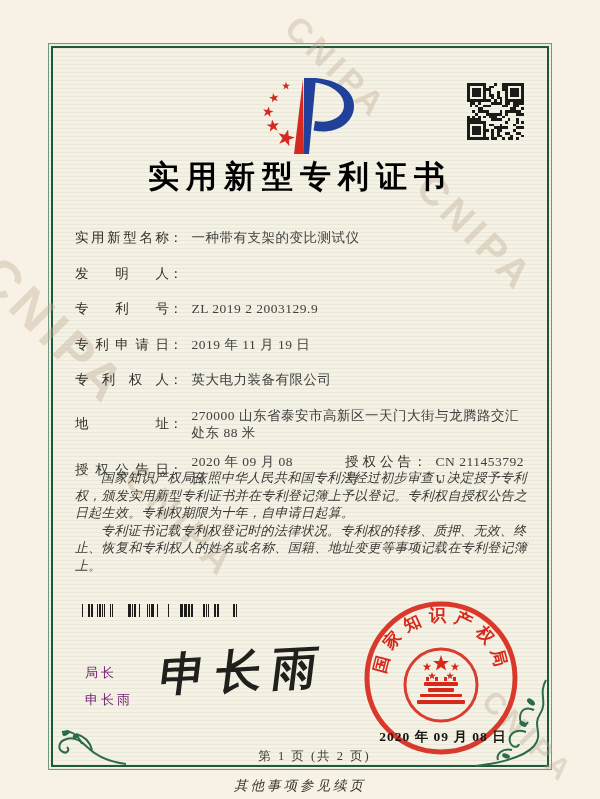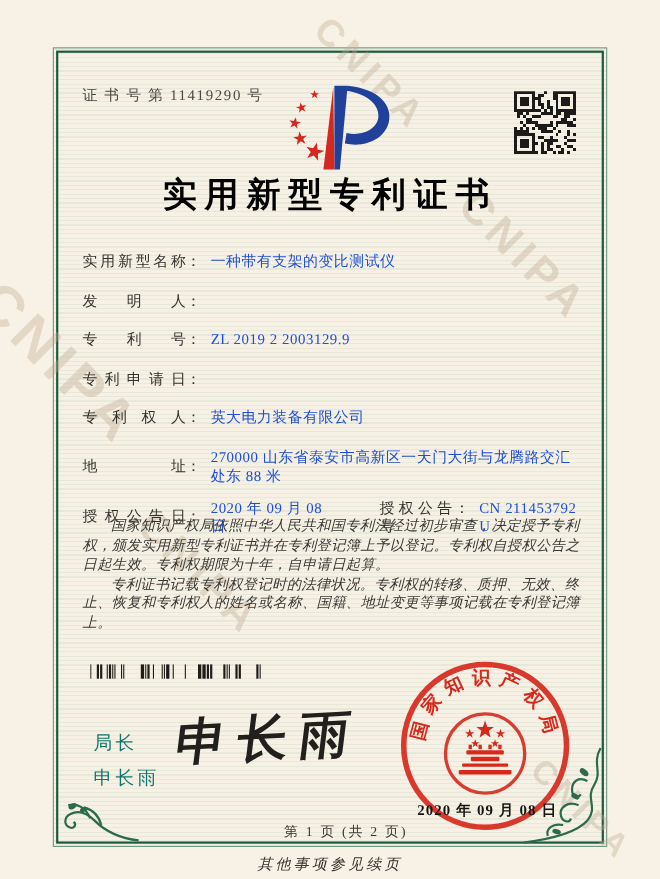--- a/index.html
+++ b/index.html
@@ -40,35 +40,35 @@
     font-size:31px;font-weight:600;letter-spacing:7px;color:#000000;z-index:2;
   }
   
   .fields{position:absolute;left:75px;top:229px;width:457px;z-index:2;font-size:13.5px;}
   .frow{margin-bottom:18.5px;display:flex;align-items:center;line-height:17px;}
   .flabel{
     display:inline-block;width:94px;text-align:justify;text-align-last:justify;
     color:#33312d;flex:0 0 94px;letter-spacing:0;
   }
   .fcolon{color:#33312d;margin-right:9px;}
-  .fvalue{color:#1d4ed8;letter-spacing:.5px;}
+  .fvalue{color:#404040;letter-spacing:.5px;}
   .addr .fvalue{width:345px;}
   .grantrow{display:flex;}
   .gpair2{margin-left:38px;display:flex;}
   .gpair2 .flabel{width:68px;flex:0 0 68px;}
   
   .paras{
     position:absolute;left:75px;top:469px;width:458px;z-index:2;
     font-size:13px;line-height:17.6px;color:#3a3835;font-style:italic;
   }
   .paras p{margin:0;text-indent:2em;letter-spacing:.3px;}
   
   .barcode{position:absolute;left:82px;top:603px;z-index:2;}
   
-  .bureau{position:absolute;left:85px;top:664px;z-index:3;font-size:17px;color:#0f766e;letter-spacing:3px;}
+  .bureau{position:absolute;left:85px;top:664px;z-index:3;font-size:13px;color:#701a75;letter-spacing:3px;}
   .bureau div{margin-bottom:9px;}
   .sig{
     position:absolute;left:160px;top:640px;width:190px;z-index:3;
     font-size:46px;color:#21201d;letter-spacing:10px;white-space:nowrap;
     transform:rotate(-3deg) skewX(-10deg);font-weight:700;
   }
   
   .seal{position:absolute;left:360px;top:597px;z-index:2;}
   .sealdate{
     position:absolute;left:368px;top:728px;width:150px;text-align:center;z-index:4;
@@ -91,21 +91,20 @@
 <div class="page">
 
   <div class="frame"></div>
 
   <div class="wm" style="left:272px;top:48px;font-size:34px;">CNIPA</div>
   <div class="wm" style="left:402px;top:210px;font-size:40px;">CNIPA</div>
   <div class="wm" style="left:-38px;top:300px;font-size:52px;">CNIPA</div>
   <div class="wm" style="left:110px;top:500px;font-size:38px;">CNIPA</div>
   <div class="wm" style="left:470px;top:720px;font-size:30px;">CNIPA</div>
 
-  <div class="certno">证 书 号 第 11419290 号</div>
 
   <svg class="logo" width="120" height="86" viewBox="0 0 120 86">
     <defs>
       <polygon id="star" points="0,-10 2.35,-3.09 9.51,-3.09 3.8,1.18 5.88,8.09 0,3.82 -5.88,8.09 -3.8,1.18 -9.51,-3.09 -2.35,-3.09"></polygon>
     </defs>
 
     <path d="M62,4 L74,4 L67,80 L62,80 Z" fill="#20409a"></path>
 
     <path d="M74,4 C103,7 115,22 111.5,37 C108,52 91,60.5 71.5,56.5 L73,47 C87,50 99.5,44 101.8,34 C104,22 92,11 72.5,8.5 Z" fill="#20409a"></path>
 
@@ -360,20 +359,21 @@
         <span class="fcolon">：</span>
     </div>
     <div class="frow">
       <span class="flabel">专利号</span>
         <span class="fcolon">：</span>
       <span class="fvalue">ZL 2019 2 2003129.9</span>
     </div>
     <div class="frow">
       <span class="flabel">专利申请日</span>
         <span class="fcolon">：</span>
+      <span class="fvalue">2019 年 11 月 19 日</span>
     </div>
     <div class="frow">
       <span class="flabel">专利权人</span>
         <span class="fcolon">：</span>
       <span class="fvalue">英大电力装备有限公司</span>
     </div>
     <div class="frow addr" style="margin-bottom:12px;">
       <span class="flabel">地址</span>
         <span class="fcolon">：</span>
       <span class="fvalue">270000 山东省泰安市高新区一天门大街与龙腾路交汇处东 88 米</span>

